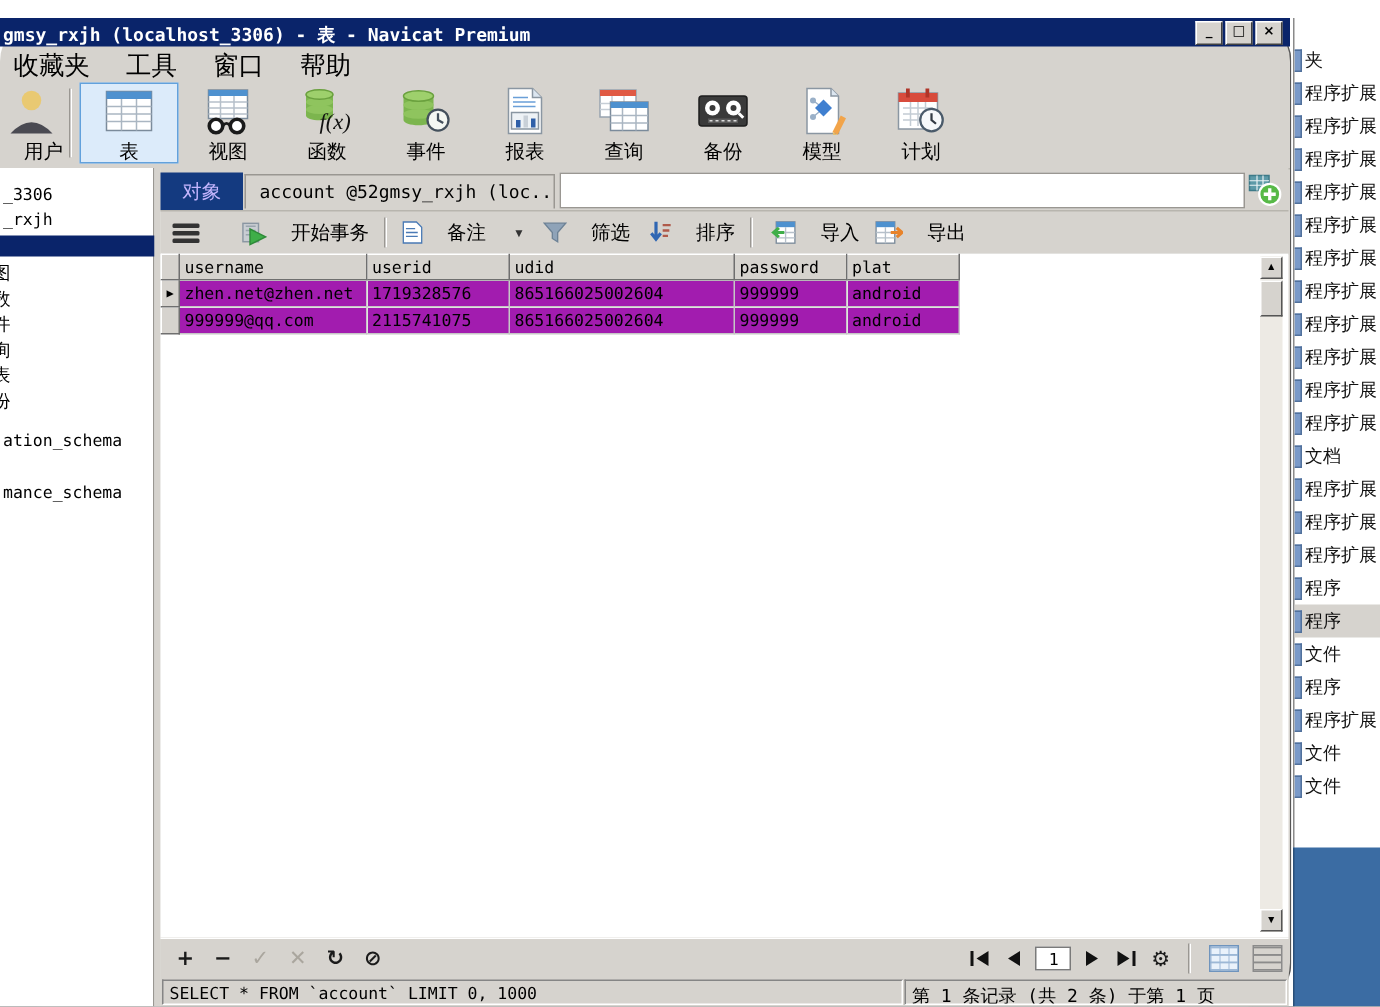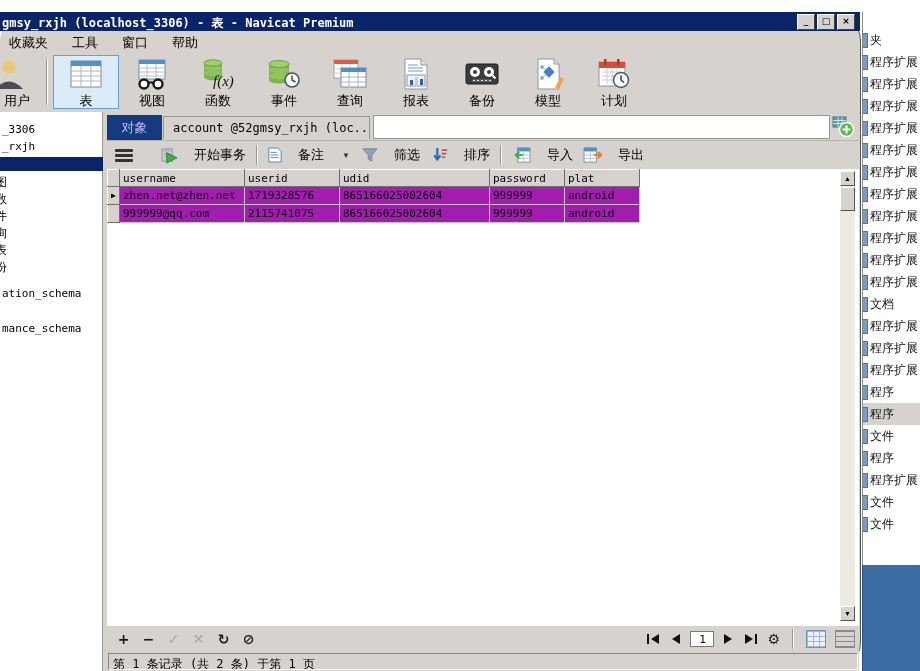--- a/index.html
+++ b/index.html
@@ -24,29 +24,29 @@
 
   
   .nv{position:absolute;left:0;top:12px;width:861px;height:659px;background:#d6d3ce;border-right:1px solid #565656;box-sizing:border-box;border-radius:29px;}
 
   .titlebar{position:relative;height:19px;background:#0a246a;}
   .title{color:#fff;font:bold 12px "DejaVu Sans Mono",monospace;padding:3px 0 0 2px;white-space:nowrap;}
   .winbtns{position:absolute;right:5px;top:2px;display:flex;gap:2px;}
   .winbtn{width:16px;height:14px;background:#d6d3ce;border:1px solid;border-color:#fff #404040 #404040 #fff;
           font:bold 9px "DejaVu Sans",sans-serif;text-align:center;line-height:12px;color:#000;}
 
-  .menubar{height:24px;display:flex;align-items:center;padding-left:9px;gap:24px;font-size:13px;color:#000;}
+  .menubar{height:24px;display:flex;align-items:center;padding-left:9px;gap:24px;font-size:17px;color:#000;}
   .menu-item{cursor:default;}
 
   .toolbar{height:57px;display:flex;align-items:flex-start;border-bottom:1px solid #b8b5ae;}
   .tbtn{width:66px;height:54px;display:flex;flex-direction:column;align-items:center;padding-top:3px;
         font-size:13px;color:#000;box-sizing:border-box;}
   .tbtn svg{width:36px;height:32px;flex:none;}
   .tbtn .lbl{margin-top:2px;white-space:nowrap;}
-  .tbtn.user{width:44px;overflow:hidden;align-items:flex-start;padding-left:4px;}
+  .tbtn.user{width:44px;overflow:hidden;align-items:flex-start;padding-left:16px;}
   .tbtn.user svg{margin-left:-13px;}
   .tbtn.user .lbl{margin-left:0px;}
   .tbtn.selected{background:#dcebfa;border:1px solid #62a1dc;padding-top:2px;}
   .tsep{width:1px;height:46px;background:#9a9792;border-right:1px solid #fff;margin:4px 5px 0 2px;flex:none;}
 
   .bodyrow{position:absolute;top:100px;left:0;right:1px;bottom:0;display:flex;}
   .sidebar{width:103px;background:#fff;border-right:4px solid #d6d3ce;box-shadow:inset -1px 0 0 #9a9792;
            font:11px "DejaVu Sans Mono",monospace;padding-top:9px;box-sizing:content-box;overflow:hidden;}
   .side-item{height:17px;line-height:17px;padding-left:2px;white-space:nowrap;color:#000;}
   .side-item.cut{margin-left:-7px;font-family:"Liberation Sans",sans-serif;font-size:12px;}
@@ -274,40 +274,40 @@
           <ellipse cx="13" cy="18" rx="10" ry="3.2" fill="#8fc45e"></ellipse>
           <ellipse cx="13" cy="12" rx="10" ry="3.2" fill="#8fc45e"></ellipse>
           <ellipse cx="13" cy="6" rx="10" ry="3.5" fill="#9ed06c" stroke="#6aa03e"></ellipse>
           <circle cx="26" cy="22" r="7" fill="#f4f7f2" stroke="#44505c" stroke-width="1.5"></circle>
           <path d="M26 17.5v4.5l3.5 2" stroke="#44505c" stroke-width="1.5" fill="none"></path>
         </svg>
         <span class="lbl">事件</span>
       </div>
       <div class="tbtn">
         <svg viewBox="0 0 36 32">
-          <rect x="2" y="2" width="24" height="18" fill="#fff" stroke="#98a4b0"></rect>
-          <rect x="2" y="2" width="24" height="4" fill="#e05a44"></rect>
-          <path d="M2 11h24M2 15h24M10 6v14M18 6v14" stroke="#c6ced6" fill="none"></path>
-          <rect x="9" y="10" width="25" height="19" fill="#fff" stroke="#7b8b9b"></rect>
-          <rect x="9" y="10" width="25" height="4" fill="#4e91cf"></rect>
-          <path d="M9 19h25M9 24h25M17 14v15M26 14v15" stroke="#aab6c2" fill="none"></path>
-        </svg>
-        <span class="lbl">查询</span>
-      </div>
-      <div class="tbtn">
-        <svg viewBox="0 0 36 32">
           <path d="M7 1h16l6 6v24H7z" fill="#fff" stroke="#8a96a2"></path>
           <path d="M23 1v6h6" fill="#dce6f0" stroke="#8a96a2"></path>
           <path d="M10 7h10M10 10h15M10 13h15" stroke="#6a9fd8" fill="none"></path>
           <rect x="9" y="17" width="18" height="11" fill="#eef2f6" stroke="#8a96a2"></rect>
           <rect x="12" y="22" width="3" height="5" fill="#2f5fa8"></rect>
           <rect x="17" y="19" width="3" height="8" fill="#c9d0d8"></rect>
           <rect x="22" y="21" width="3" height="6" fill="#2f5fa8"></rect>
         </svg>
         <span class="lbl">报表</span>
+      </div>
+      <div class="tbtn">
+        <svg viewBox="0 0 36 32">
+          <rect x="2" y="2" width="24" height="18" fill="#fff" stroke="#98a4b0"></rect>
+          <rect x="2" y="2" width="24" height="4" fill="#e05a44"></rect>
+          <path d="M2 11h24M2 15h24M10 6v14M18 6v14" stroke="#c6ced6" fill="none"></path>
+          <rect x="9" y="10" width="25" height="19" fill="#fff" stroke="#7b8b9b"></rect>
+          <rect x="9" y="10" width="25" height="4" fill="#4e91cf"></rect>
+          <path d="M9 19h25M9 24h25M17 14v15M26 14v15" stroke="#aab6c2" fill="none"></path>
+        </svg>
+        <span class="lbl">查询</span>
       </div>
       <div class="tbtn">
         <svg viewBox="0 0 36 32">
           <rect x="2" y="6" width="32" height="20" rx="2" fill="#3a3a3a" stroke="#1e1e1e"></rect>
           <circle cx="11" cy="14" r="5" fill="#fff"></circle>
             <circle cx="11" cy="14" r="2" fill="#3a3a3a"></circle>
           <circle cx="25" cy="14" r="5" fill="#fff"></circle>
             <circle cx="25" cy="14" r="2" fill="#3a3a3a"></circle>
           <path d="M28.5 17.5l3 3" stroke="#fff" stroke-width="2"></path>
           <rect x="8" y="21" width="20" height="3" fill="#5a5a5a"></rect>
@@ -515,19 +515,20 @@
                 </svg>
             </span>
             <span class="gear">⚙</span>
             <span class="vsep2"></span>
             <span class="vicon gridv"></span>
             <span class="vicon formv"></span>
           </div>
         </div>
 
         <div class="statusbar">
+          <div class="scell sql">SELECT * FROM `account` LIMIT 0, 1000</div>
           <div class="scell rec">第 1 条记录 (共 2 条) 于第 1 页</div>
         </div>
 
       </div>
     </div>
   </div>
 </div>
 
 </body></html>

